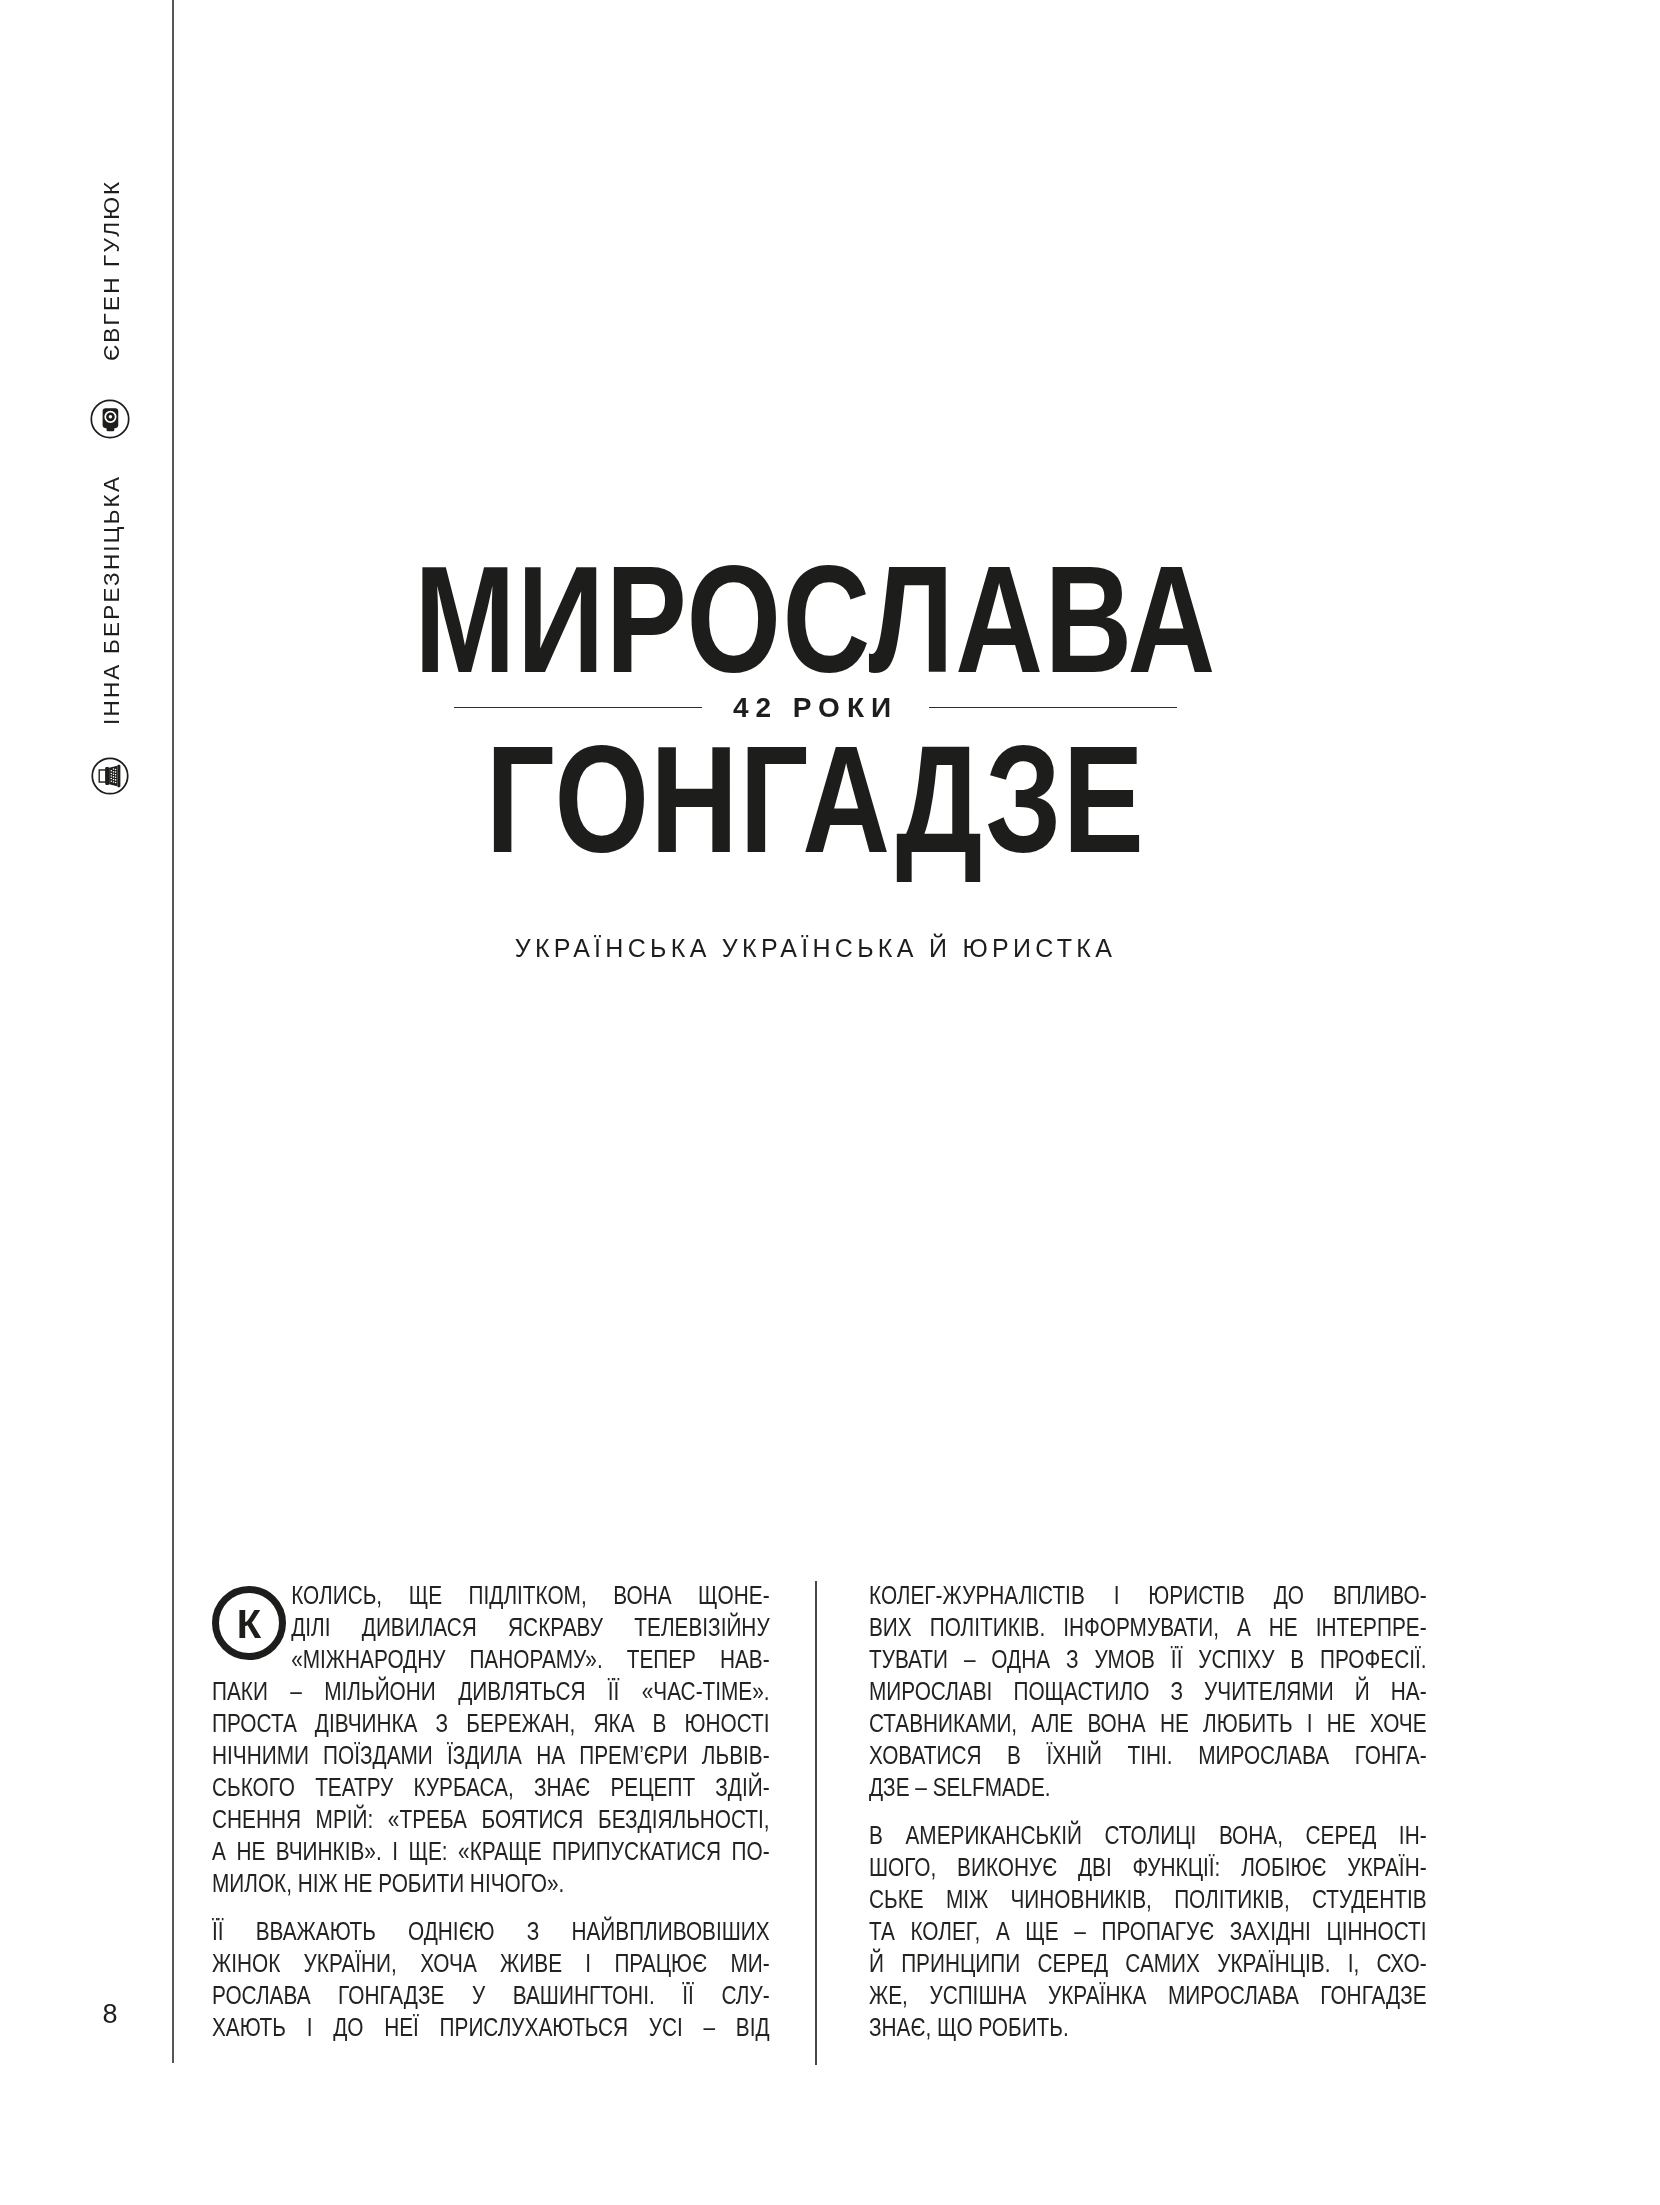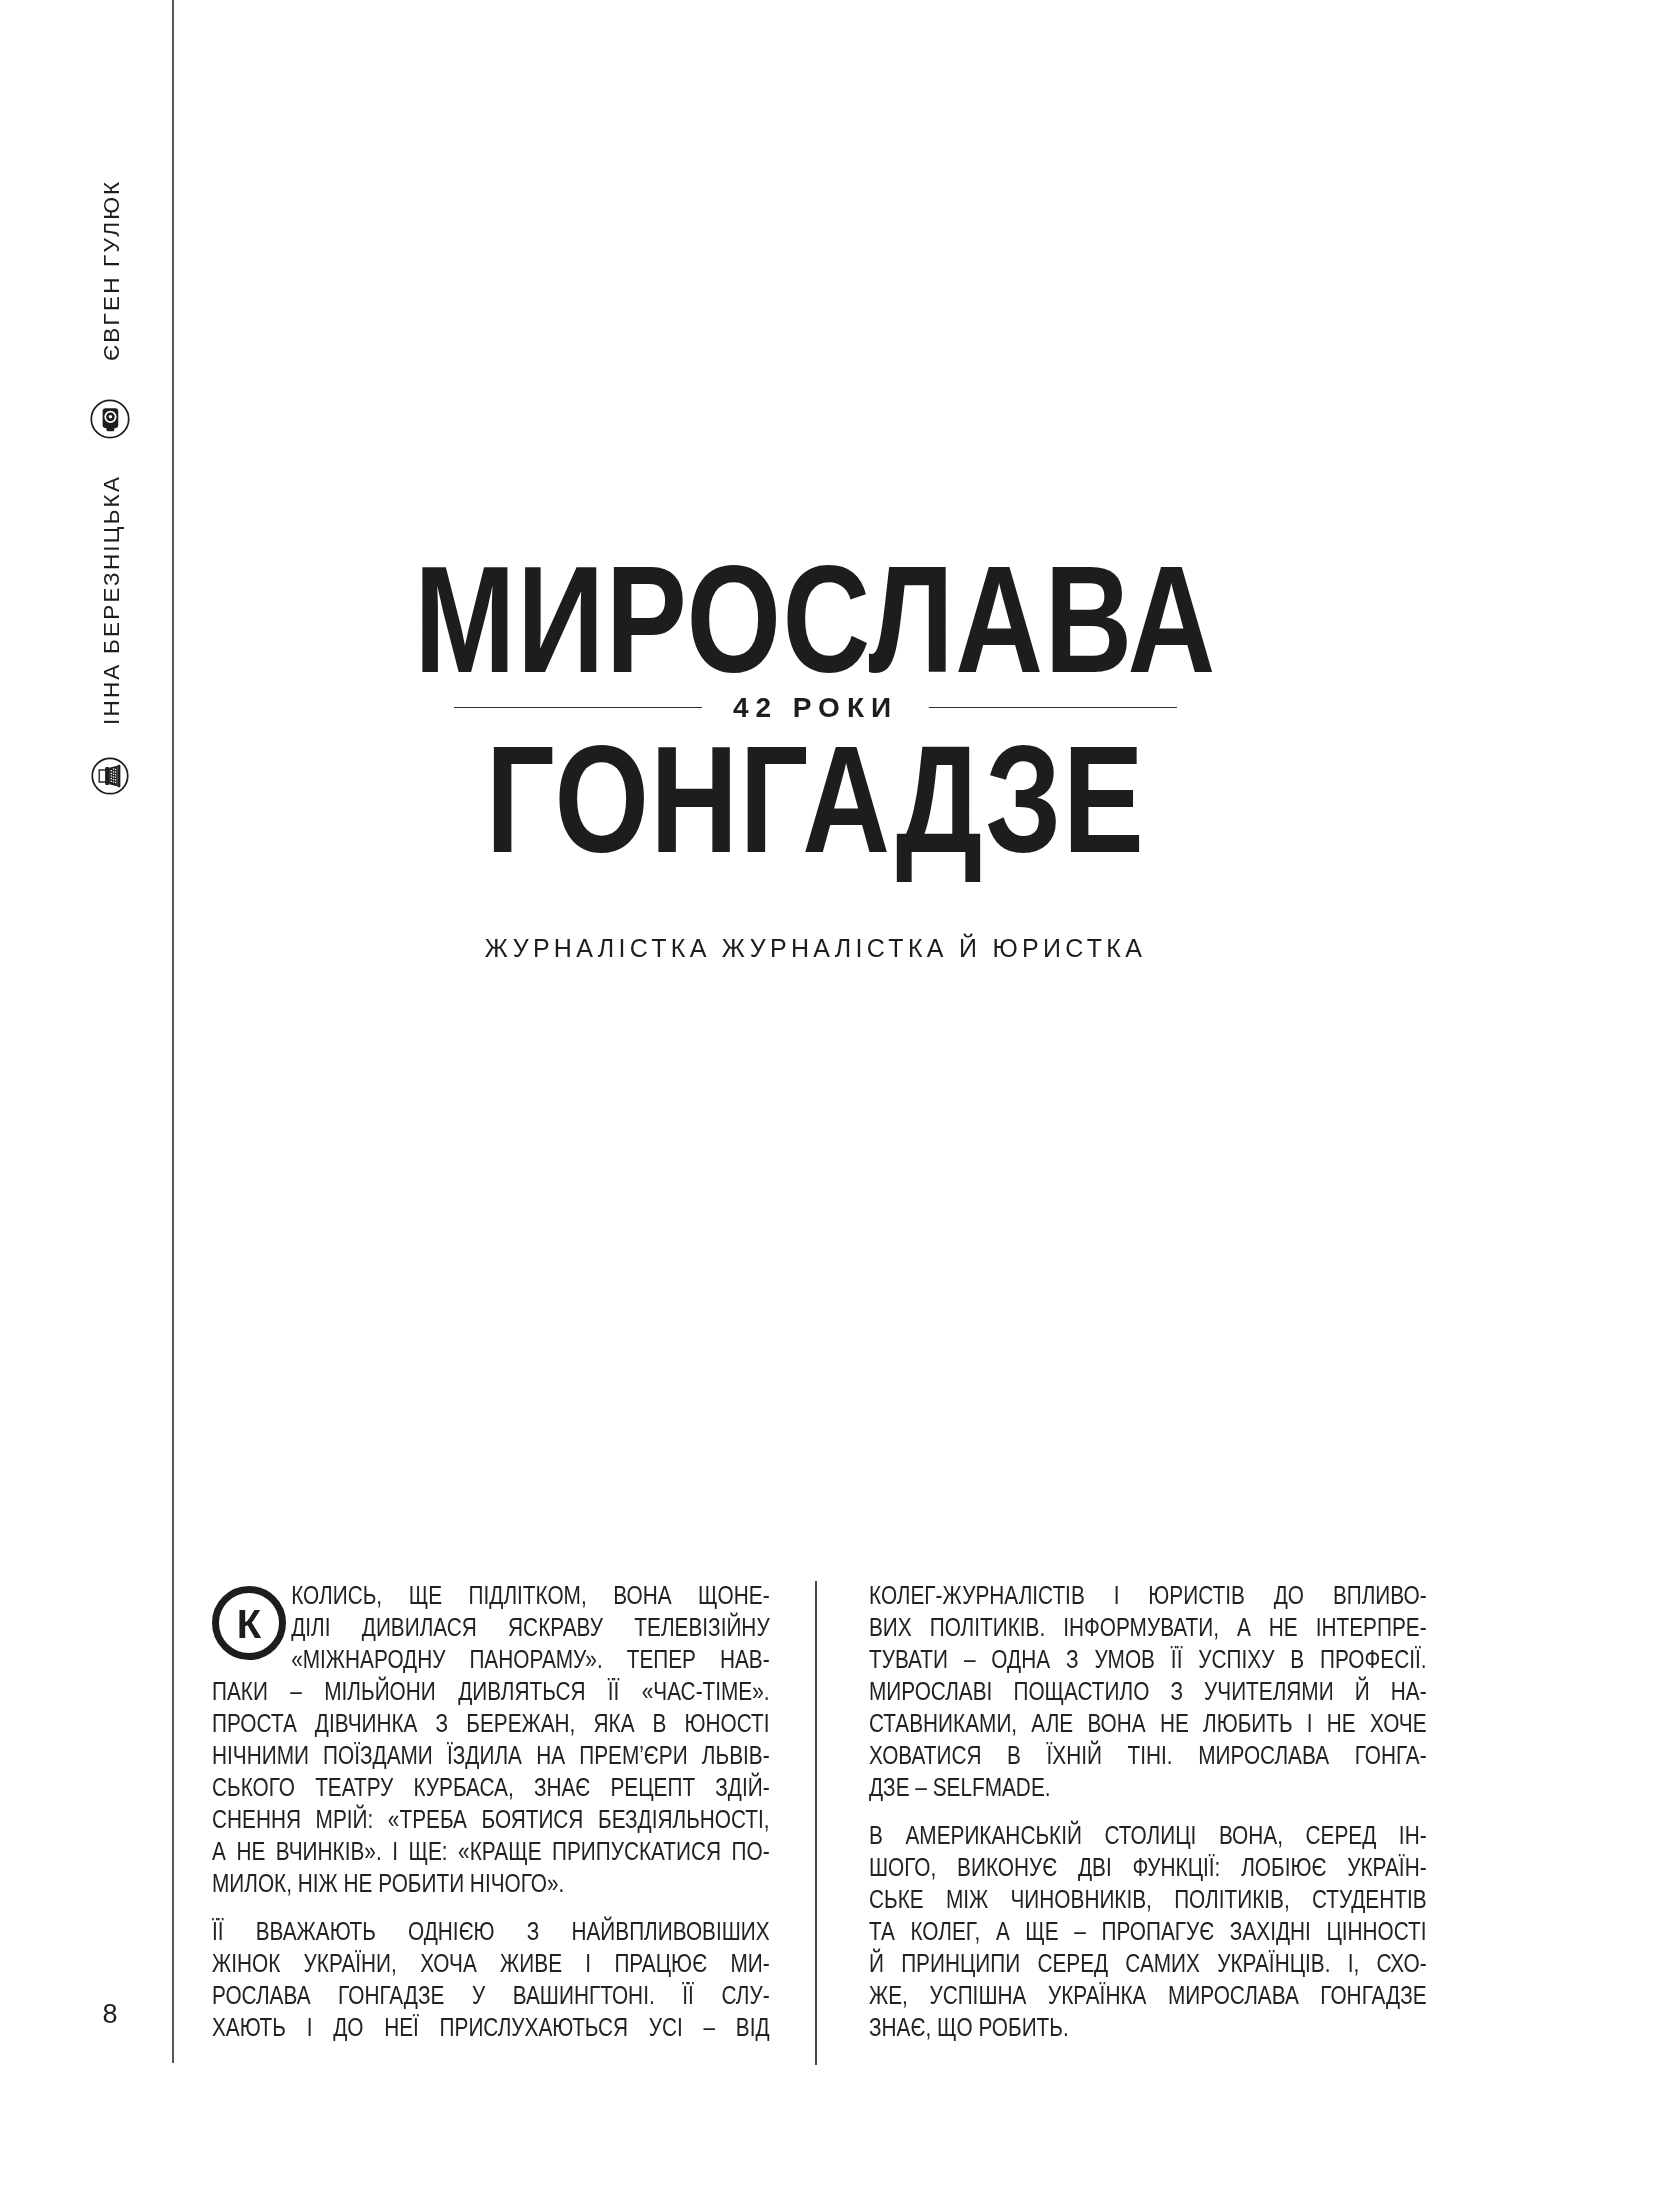--- a/index.html
+++ b/index.html
@@ -101,21 +101,21 @@
   </div>
 
   <div class="titles">
     <h1 class="big-title t1">МИРОСЛАВА</h1>
     <div class="age-row">
       <div class="age-dash"></div>
       <div class="age-label">42 РОКИ</div>
       <div class="age-dash"></div>
     </div>
     <h1 class="big-title t2">ГОНГАДЗЕ</h1>
-    <div class="subtitle">ЖУРНАЛІСТКА ЖУРНАЛІСТКА Й ЮРИСТКА</div>
+    <div class="subtitle">УКРАЇНСЬКА УКРАЇНСЬКА Й ЮРИСТКА</div>
   </div>
 
   <div class="rule rule-mid"></div>
 
   <div class="col col-left">
     <div class="dropcap">
       <span>К</span>
     </div>
     <div class="colscale">
         <div class="para">

